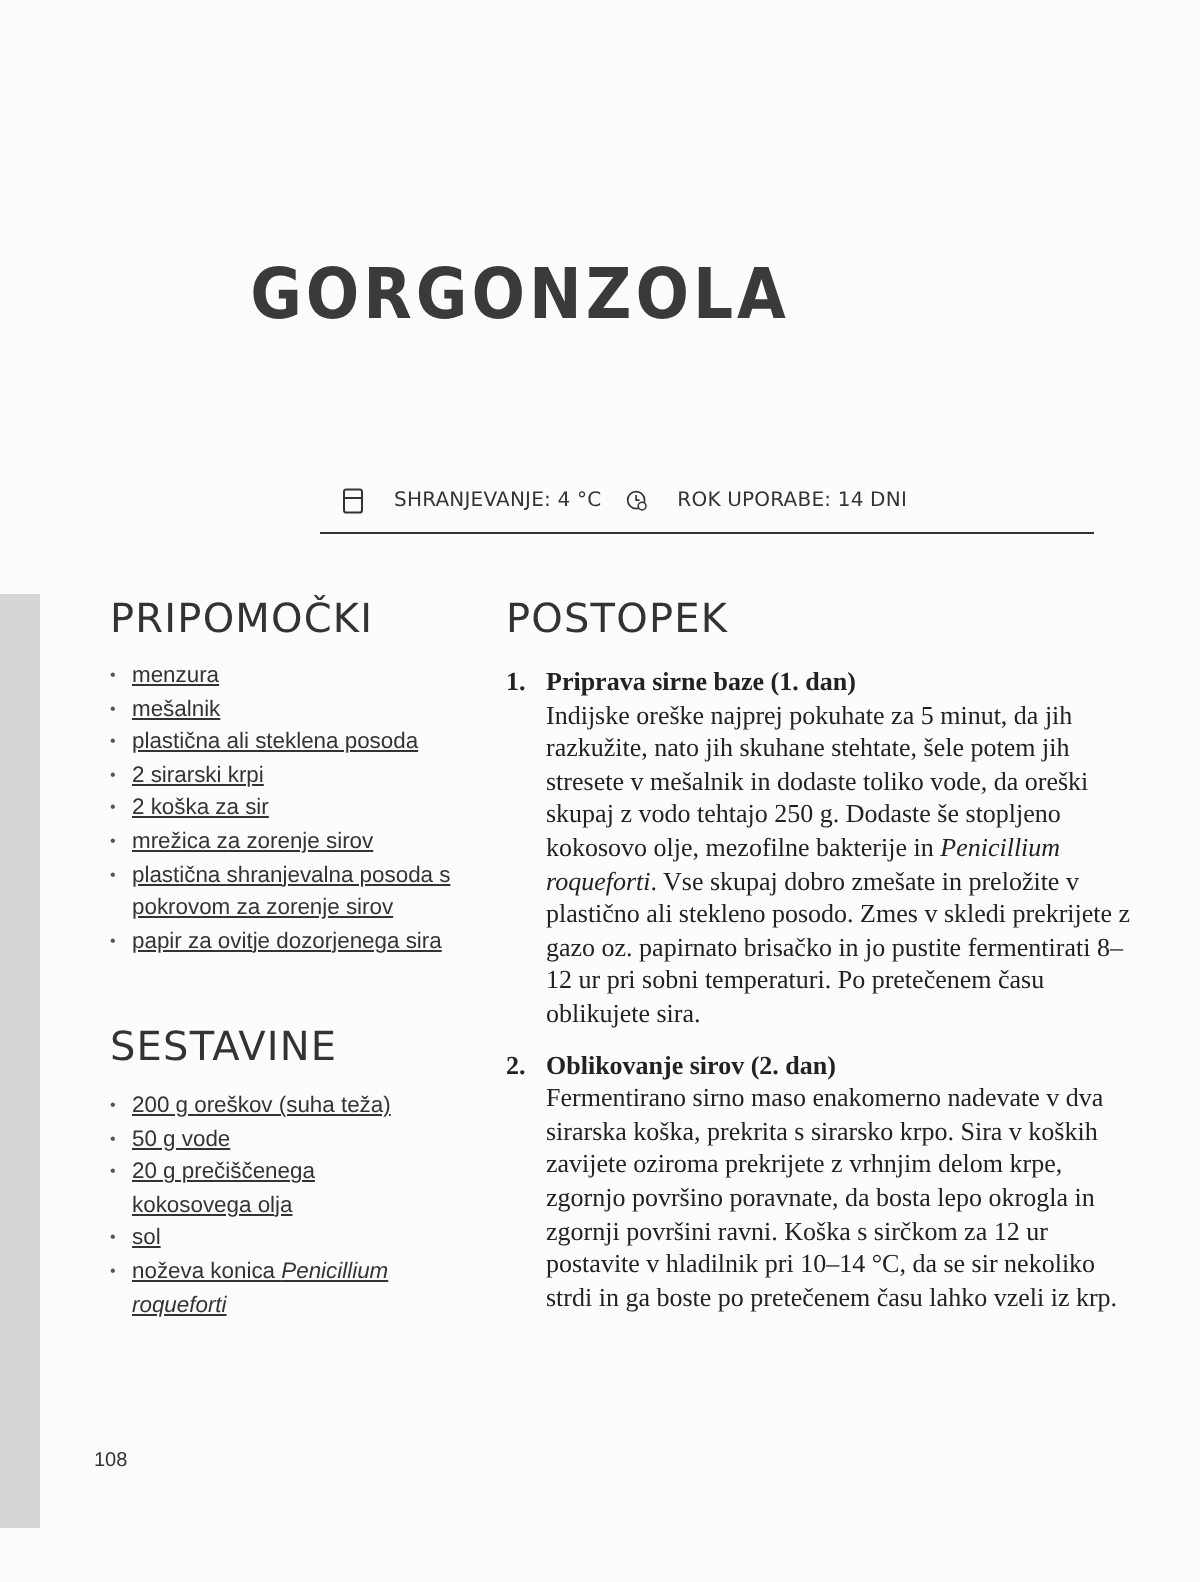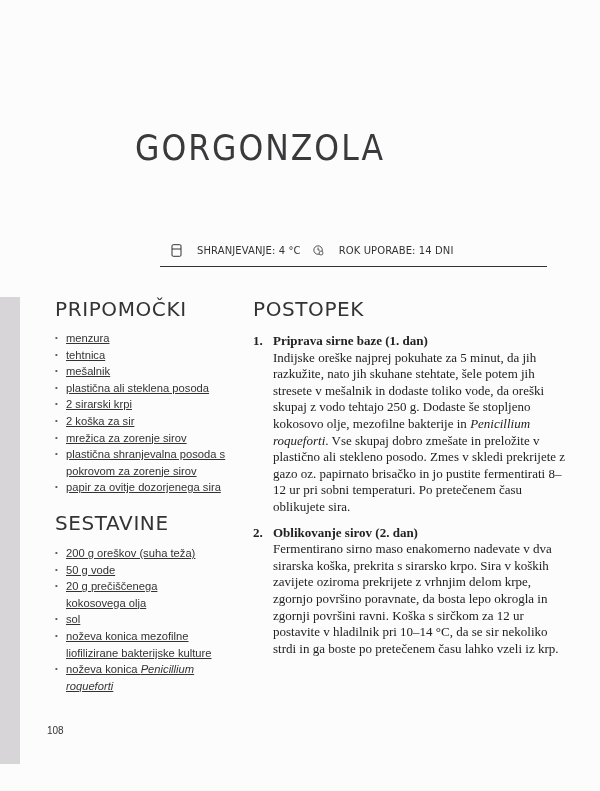--- a/index.html
+++ b/index.html
@@ -9,21 +9,21 @@
     font-family: "DejaVu Sans", sans-serif;
     color: #2b2a2b;
   }
   .side-band {
     position: absolute; left: 0; top: 297px; width: 20px; height: 467px;
     background: #d8d5d8;
   }
   .title {
     position: absolute; left: 0; width: 520px; top: 128px;
     text-align: center; font-family: "DejaVu Sans", sans-serif;
-    font-weight: 400; font-size: 35px; letter-spacing: 2px; color: #3a393b;
+    font-weight: 700; font-size: 35px; letter-spacing: 2px; color: #3a393b;
     font-stretch: condensed;
   }
   .meta {
     position: absolute; top: 244px; left: 171px;
     display: flex; align-items: center; gap: 12px;
     font-size: 10px; color: #333; letter-spacing: 0.1px;
   }
   .meta-item { display: flex; align-items: center; gap: 15px; }
   .meta-item svg { width: 11px; height: 13px; }
   .rule {
@@ -87,37 +87,35 @@
     </svg>
     <span>ROK UPORABE: 14 DNI</span>
   </span>
 </div>
 
 <div class="rule"></div>
 
 <h2 class="h2 h-pripo" style="margin:0">PRIPOMOČKI</h2>
 <ul class="blist list-pripo">
   <li>menzura</li>
-  <li>tehtnica</li>
   <li>mešalnik</li>
   <li>plastična ali steklena posoda</li>
   <li>2 sirarski krpi</li>
   <li>2 koška za sir</li>
   <li>mrežica za zorenje sirov</li>
   <li style="width:165px">plastična shranjevalna posoda s pokrovom za zorenje sirov</li>
   <li>papir za ovitje dozorjenega sira</li>
 </ul>
 
 <h2 class="h2 h-sest" style="margin:0">SESTAVINE</h2>
 <ul class="blist list-sest">
   <li>200 g oreškov (suha teža)</li>
   <li>50 g vode</li>
   <li style="width:110px">20 g prečiščenega kokosovega olja</li>
   <li>sol</li>
-  <li style="width:175px">noževa konica mezofilne liofilizirane bakterijske kulture</li>
   <li style="width:140px"><span>noževa konica </span><i>Penicillium roqueforti</i></li>
 </ul>
 
 <h2 class="h2 h-post" style="margin:0">POSTOPEK</h2>
 <div class="steps">
   <div class="step">
     <span class="step-num">1.</span>
     <span class="step-title">Priprava sirne baze (1. dan)</span>
     <span class="step-body"><span>Indijske oreške najprej pokuhate za 5 minut, da jih razkužite, nato jih skuhane stehtate, šele potem jih stresete v mešalnik in dodaste toliko vode, da oreški skupaj z vodo tehtajo 250 g. Dodaste še stopljeno kokosovo olje, mezofilne bakterije in </span><i>Penicillium roqueforti</i><span>. Vse skupaj dobro zmešate in preložite v plastično ali stekleno posodo. Zmes v skledi prekrijete z gazo oz. papirnato brisačko in jo pustite fermentirati 8–12 ur pri sobni temperaturi. Po pretečenem času oblikujete sira.</span></span>
   </div>

